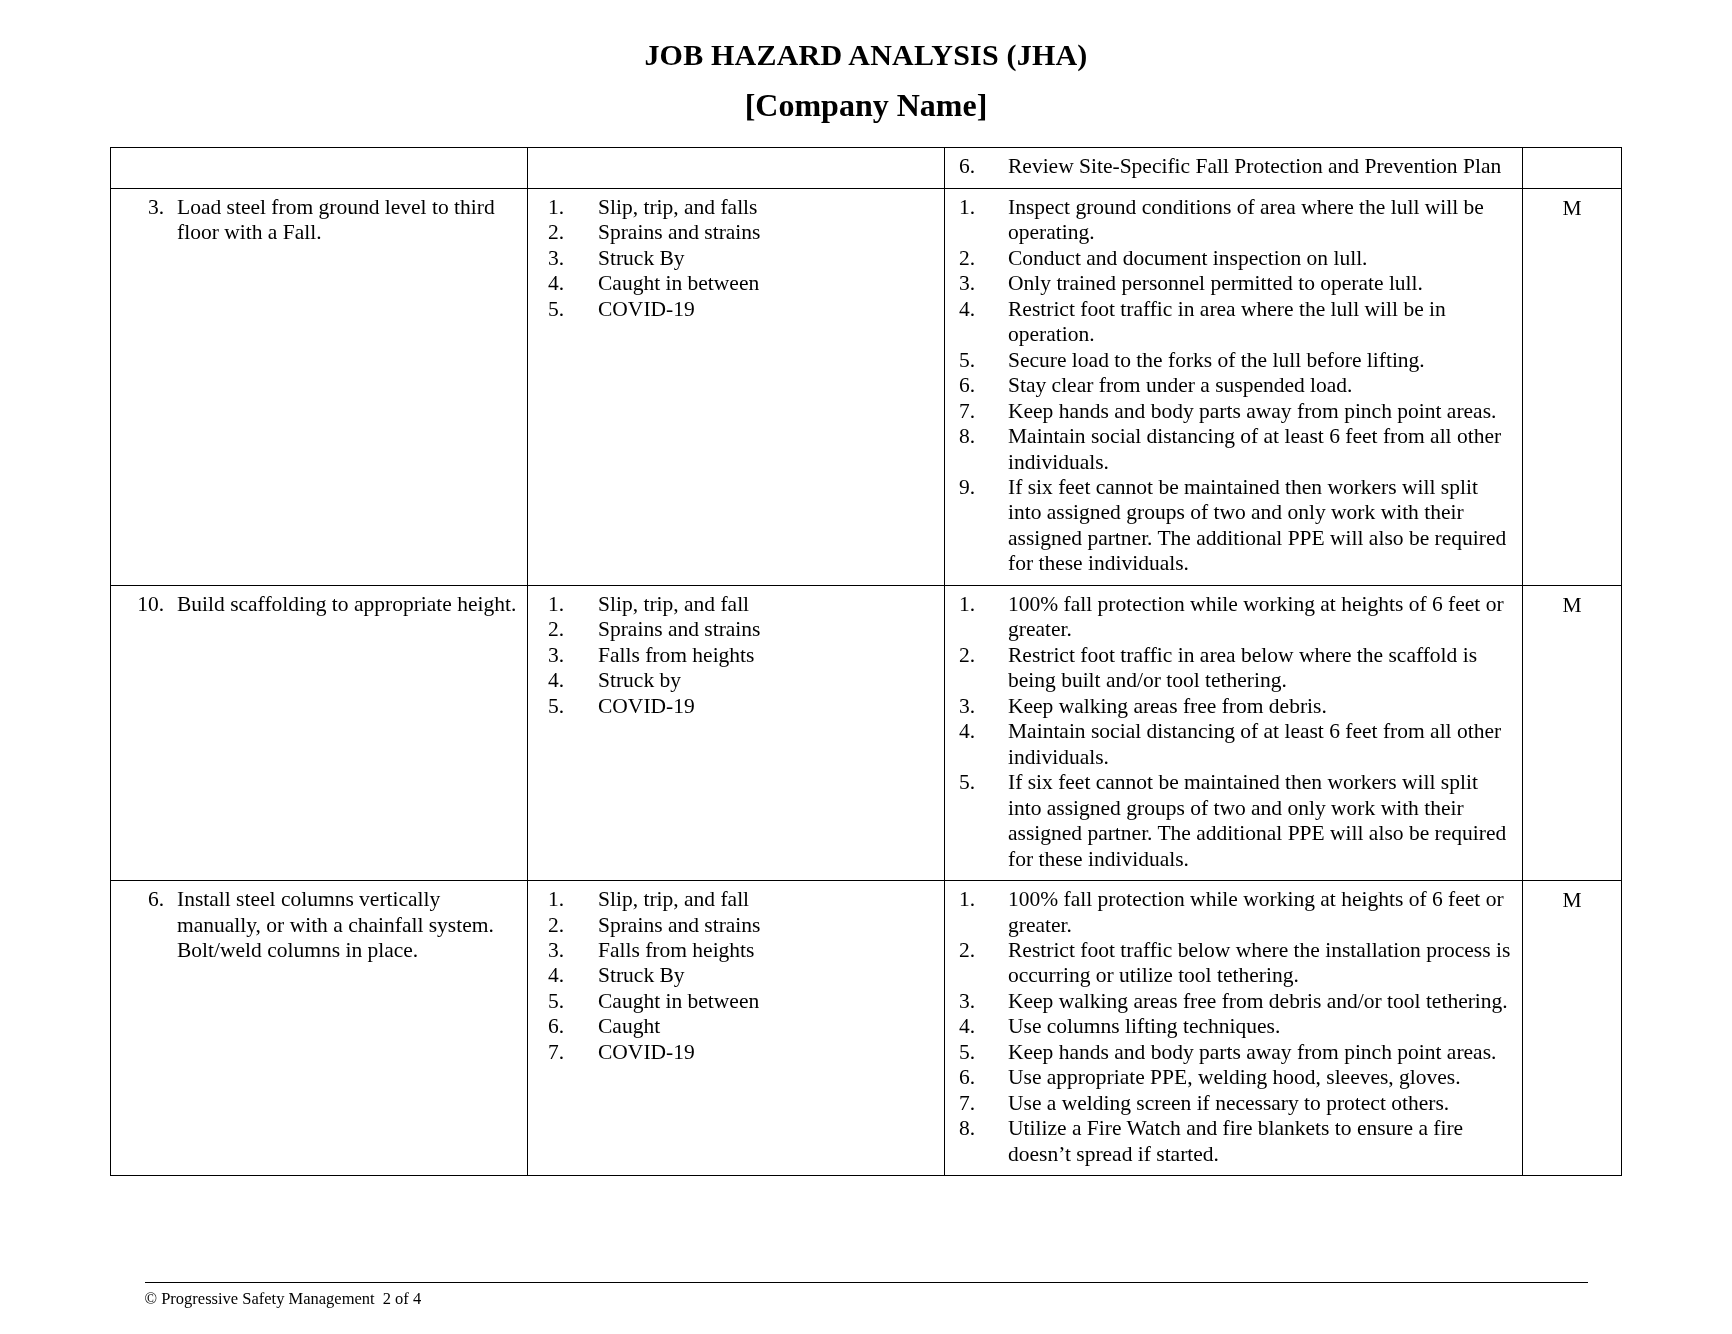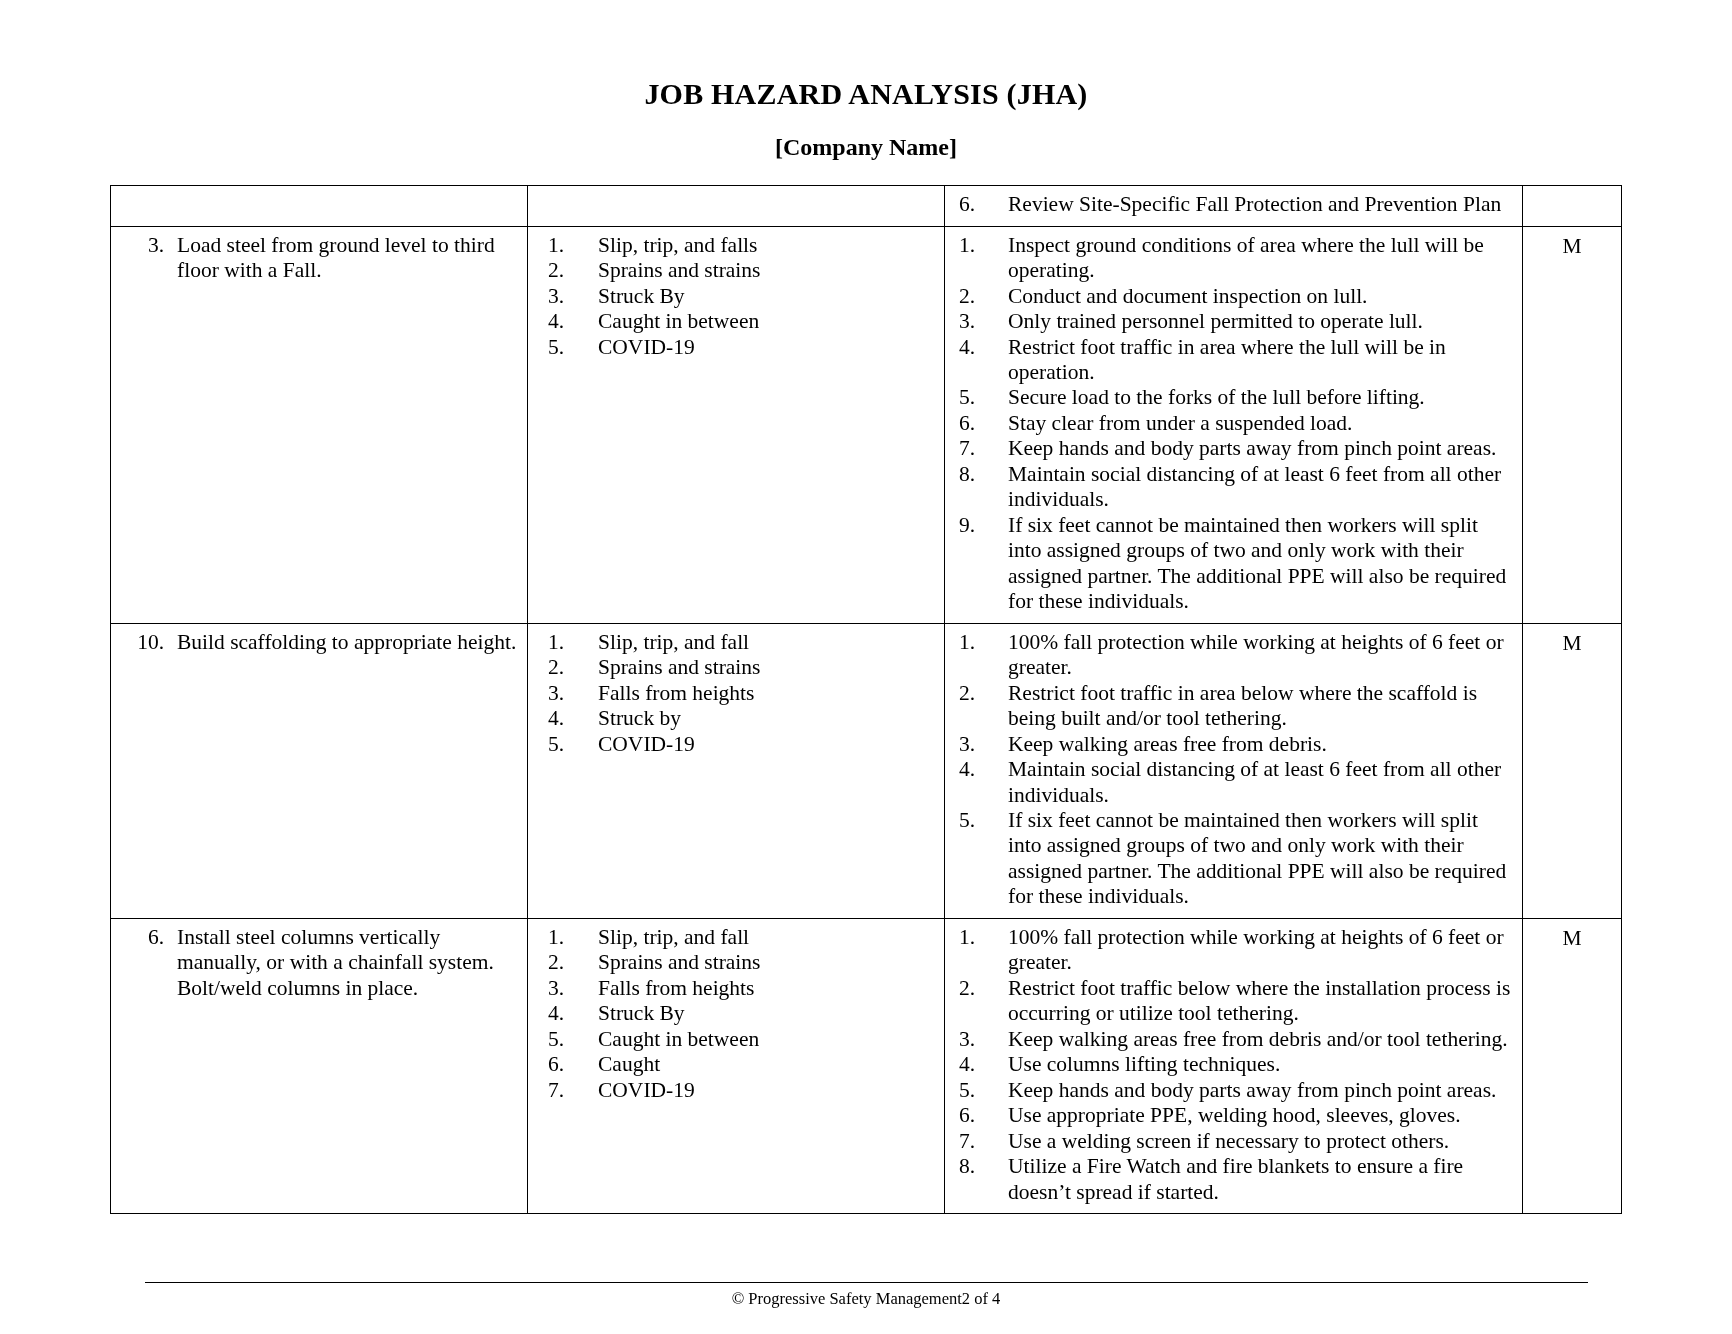--- a/index.html
+++ b/index.html
@@ -21,28 +21,28 @@
     box-sizing: border-box;
     padding: 0;
     position: relative;
   }
   .doc-title {
     text-align: center;
     font-weight: bold;
     font-size: 30px;
     letter-spacing: 0.2px;
     margin: 0;
-    padding-top: 77px;
+    padding-top: 38px;
     line-height: 1.12;
   }
   .doc-subtitle {
     text-align: center;
     font-weight: bold;
-    font-size: 24px;
-    margin: 16px;
+    font-size: 32px;
+    margin: 8px;
     padding-top: 7px;
     line-height: 1.15;
   }
   table.jha {
     border-collapse: collapse;
     table-layout: fixed;
     margin: 0 auto;
     margin-top: 24px;
     width: 1443px;
     border: 1.6px solid #000;
@@ -107,23 +107,24 @@
   .footer-rule {
     width: 1443px;
     margin: 0 auto;
     border-top: 1.2px solid #000;
   }
   .footer-row {
     width: 1443px;
     margin: 0 auto;
     display: flex;
     align-items: center;
-    justify-content: center;
+    justify-content: flex-start;
     font-size: 16.5px;
     padding-top: 6px;
+    gap: 8px;
   }
   .footer-left { flex: 0 0 auto; }
   .footer-center { flex: 1 1 auto; text-align: center; }
   .footer-right { flex: 0 0 auto; }
   .empty-cell { min-height: 22px; }
 </style>
 </head>
 <body>
 
 <div class="page">

